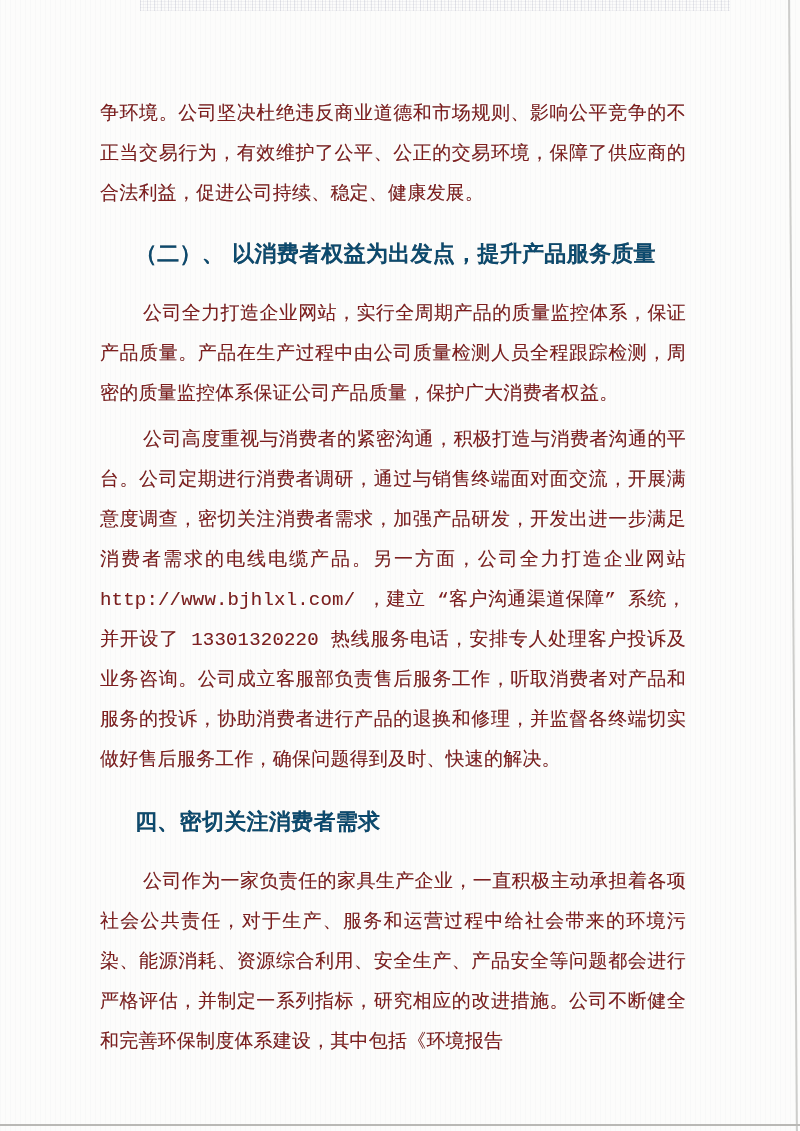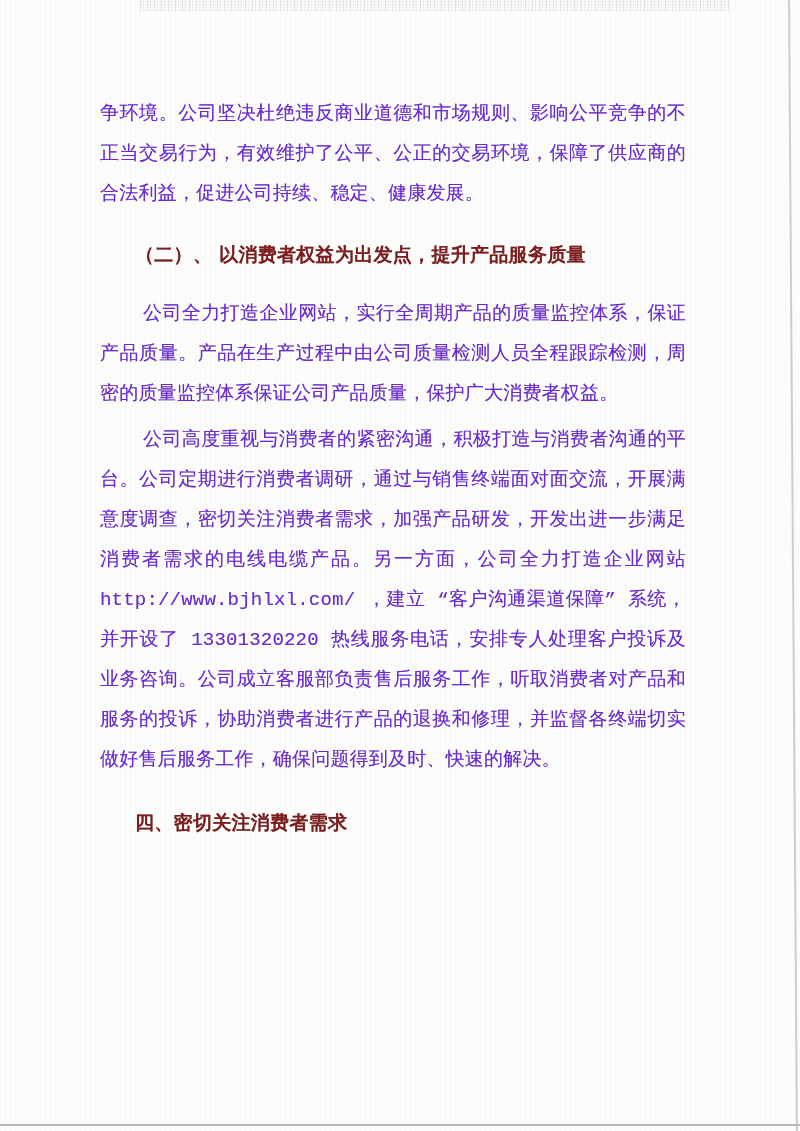--- a/index.html
+++ b/index.html
@@ -46,47 +46,48 @@
     position:absolute;left:0;top:1124px;width:800px;height:1.6px;
     background:#b9b8b5;
   }
   .content{
     position:absolute;left:100px;top:92px;width:586px;
   }
   .para{
     margin:0;
     font-size:19px;
     line-height:40px;
-    color:#6d28d9;
+    color:#7f1d1d;
     text-align:justify;
     text-justify:inter-ideograph;
     letter-spacing:0.2px;
     text-shadow:0 0 0.5px rgba(70,70,70,0.45);
   }
   .para.indent{text-indent:43px;}
   .para + .para{margin-top:8px;font-family:Liberation Mono, monospace;}
   .heading{
     margin:22px 0 18px 0;
-    font-size:19px;
+    font-size:22px;
     line-height:40px;
     font-weight:700;
-    color:#7f1d1d;
+    color:#0c4a6e;
     text-indent:35px;
     letter-spacing:0.3px;
     text-shadow:0 0 0.5px rgba(40,40,40,0.5);
   }
 </style>
 </head>
 <body>
 
 <div class="page">
   <div class="scan-stripes"></div>
   <div class="scan-noise-top"></div>
   <div class="content">
       <div class="para">争环境。公司坚决杜绝违反商业道德和市场规则、影响公平竞争的不正当交易行为，有效维护了公平、公正的交易环境，保障了供应商的合法利益，促进公司持续、稳定、健康发展。</div>
       <div class="heading">（二）、 以消费者权益为出发点，提升产品服务质量</div>
       <div class="para indent">公司全力打造企业网站，实行全周期产品的质量监控体系，保证产品质量。产品在生产过程中由公司质量检测人员全程跟踪检测，周密的质量监控体系保证公司产品质量，保护广大消费者权益。</div>
       <div class="para indent">公司高度重视与消费者的紧密沟通，积极打造与消费者沟通的平台。公司定期进行消费者调研，通过与销售终端面对面交流，开展满意度调查，密切关注消费者需求，加强产品研发，开发出进一步满足消费者需求的电线电缆产品。另一方面，公司全力打造企业网站 http://www.bjhlxl.com/ ，建立 “客户沟通渠道保障” 系统，并开设了 13301320220 热线服务电话，安排专人处理客户投诉及业务咨询。公司成立客服部负责售后服务工作，听取消费者对产品和服务的投诉，协助消费者进行产品的退换和修理，并监督各终端切实做好售后服务工作，确保问题得到及时、快速的解决。</div>
       <div class="heading">四、密切关注消费者需求</div>
+      <div class="para indent">公司作为一家负责任的家具生产企业，一直积极主动承担着各项社会公共责任，对于生产、服务和运营过程中给社会带来的环境污染、能源消耗、资源综合利用、安全生产、产品安全等问题都会进行严格评估，并制定一系列指标，研究相应的改进措施。公司不断健全和完善环保制度体系建设，其中包括《环境报告</div>
     </div>
   <div class="edge-right"></div>
   <div class="edge-bottom"></div>
 </div>
 
 </body></html>

